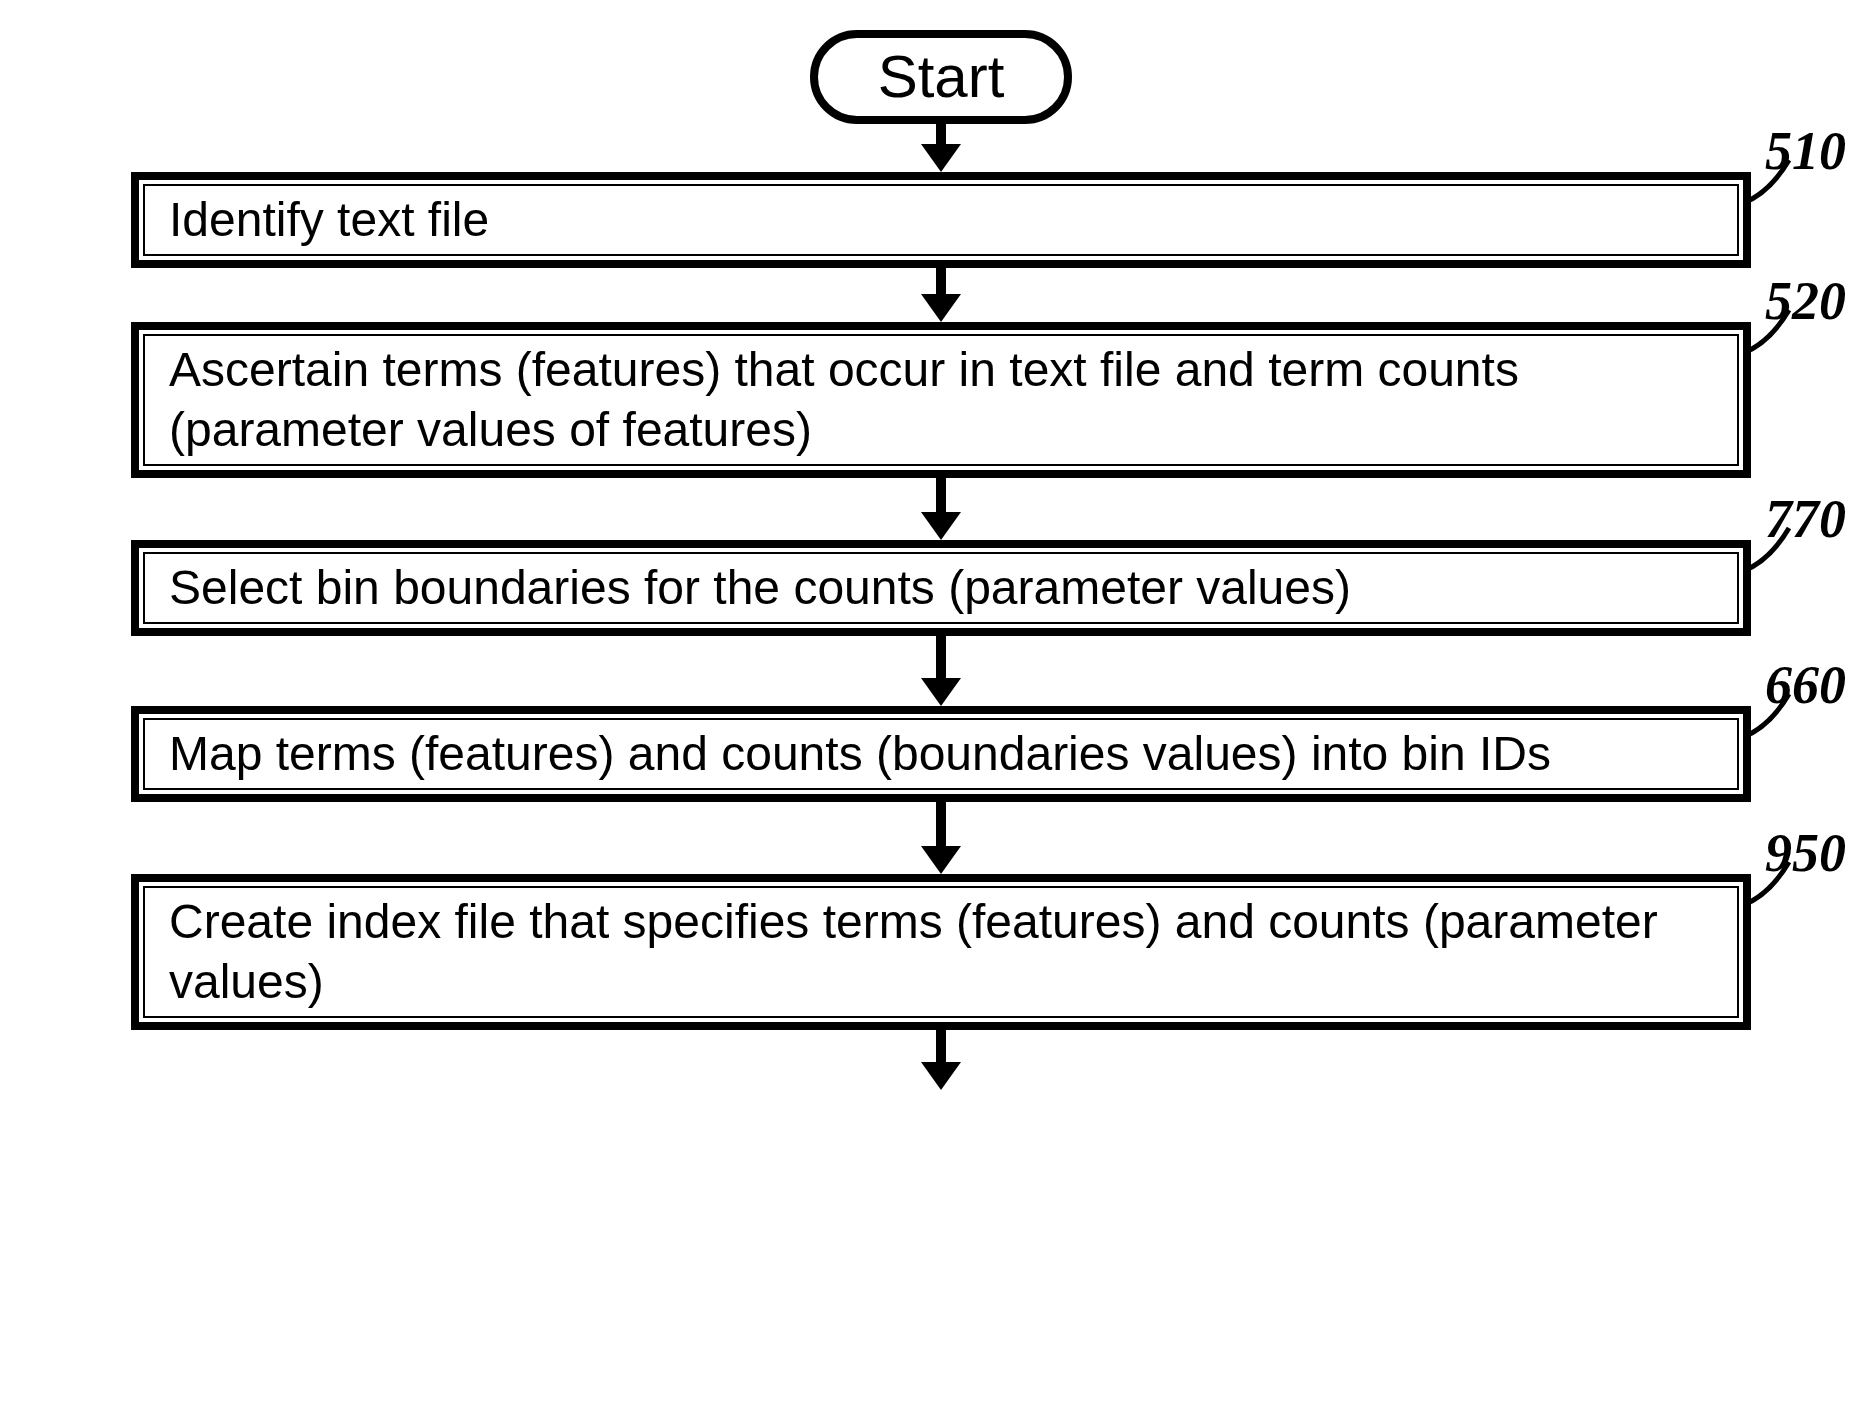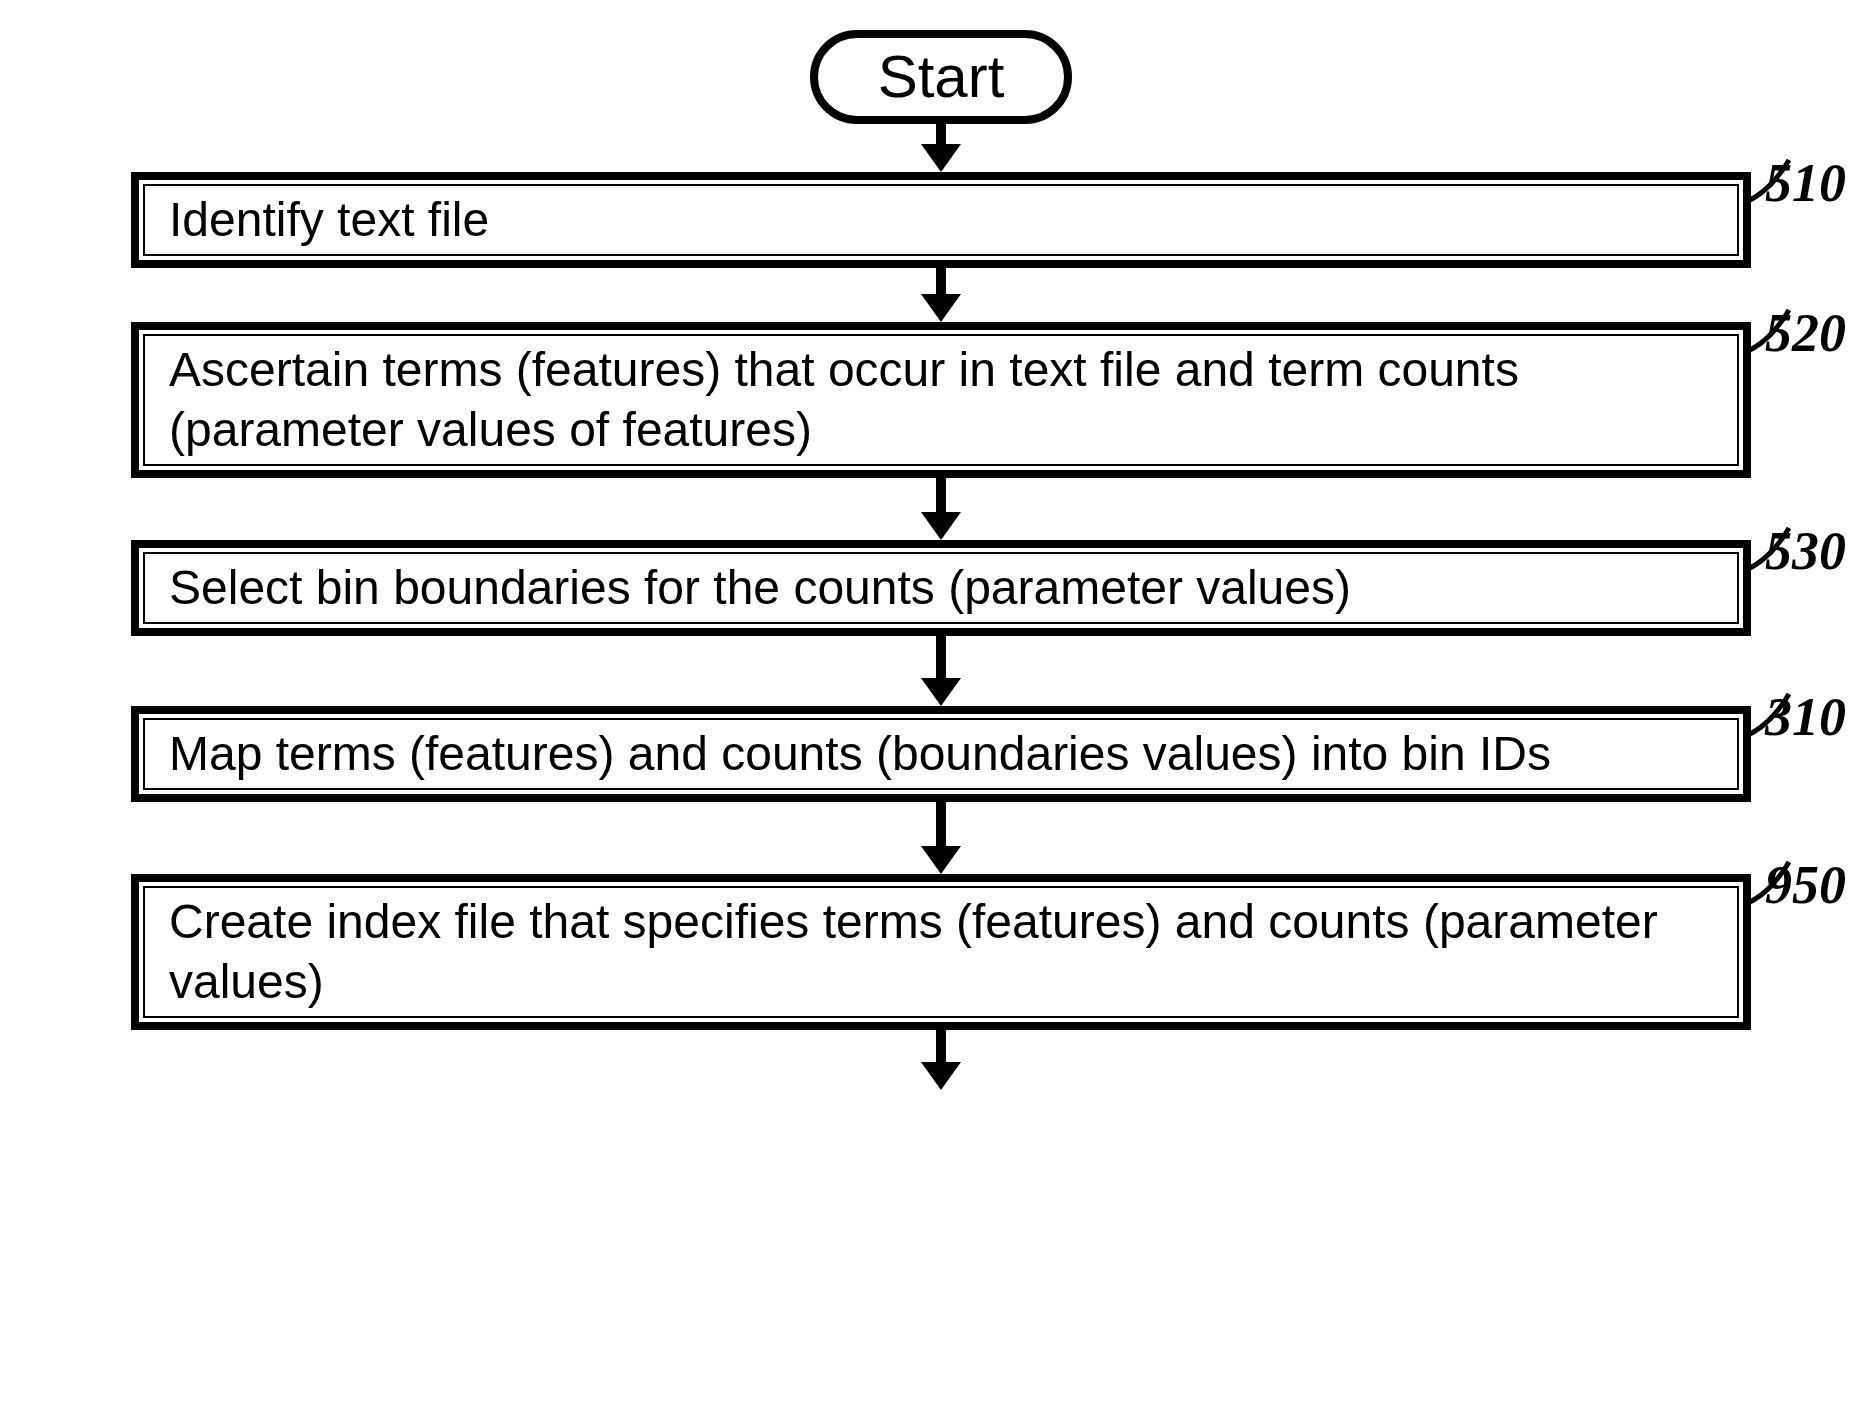--- a/index.html
+++ b/index.html
@@ -74,21 +74,20 @@
     pointer-events: none;
   }
   .ref-label {
     position: absolute;
     right: -95px;
     top: -52px;
     font-size: 54px;
     font-style: italic;
     font-weight: bold;
     font-family: "Times New Roman", Times, serif;
-    margin-top: 32px;
   }
   .callout {
     position: absolute;
     right: -48px;
     top: -18px;
     width: 60px;
     height: 52px;
     pointer-events: none;
   }
 </style>
@@ -133,36 +132,36 @@
 
   <div class="arrow" style="height:62px;">
     <div class="shaft" style="height:36px; top:0;"></div>
     <div class="head" style="top:34px;"></div>
   </div>
 
   <div class="process-wrap">
     <svg class="callout" viewBox="0 0 60 52">
       <path d="M2 50 Q 30 40 50 6" stroke="#000" stroke-width="5" fill="none"></path>
     </svg>
-    <span class="ref-label">530</span>
+    <span class="ref-label">770</span>
     <div class="process">
       <span>Select bin boundaries for the counts (parameter values)</span>
     </div>
   </div>
 
   <div class="arrow" style="height:70px;">
     <div class="shaft" style="height:44px; top:0;"></div>
     <div class="head" style="top:42px;"></div>
   </div>
 
   <div class="process-wrap">
     <svg class="callout" viewBox="0 0 60 52">
       <path d="M2 50 Q 30 40 50 6" stroke="#000" stroke-width="5" fill="none"></path>
     </svg>
-    <span class="ref-label">310</span>
+    <span class="ref-label">660</span>
     <div class="process">
       <span>Map terms (features) and counts (boundaries values) into bin  IDs</span>
     </div>
   </div>
 
   <div class="arrow" style="height:72px;">
     <div class="shaft" style="height:46px; top:0;"></div>
     <div class="head" style="top:44px;"></div>
   </div>
 

